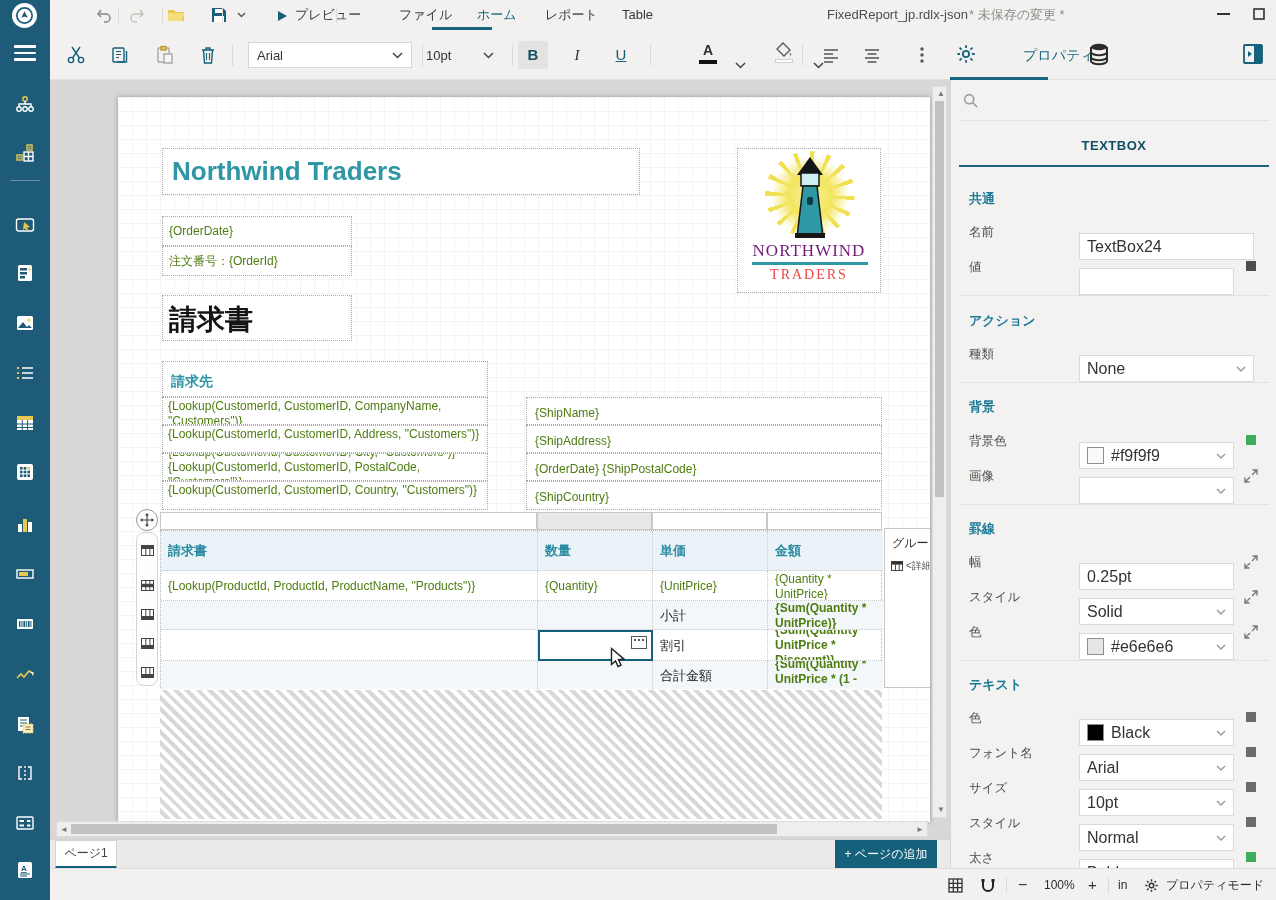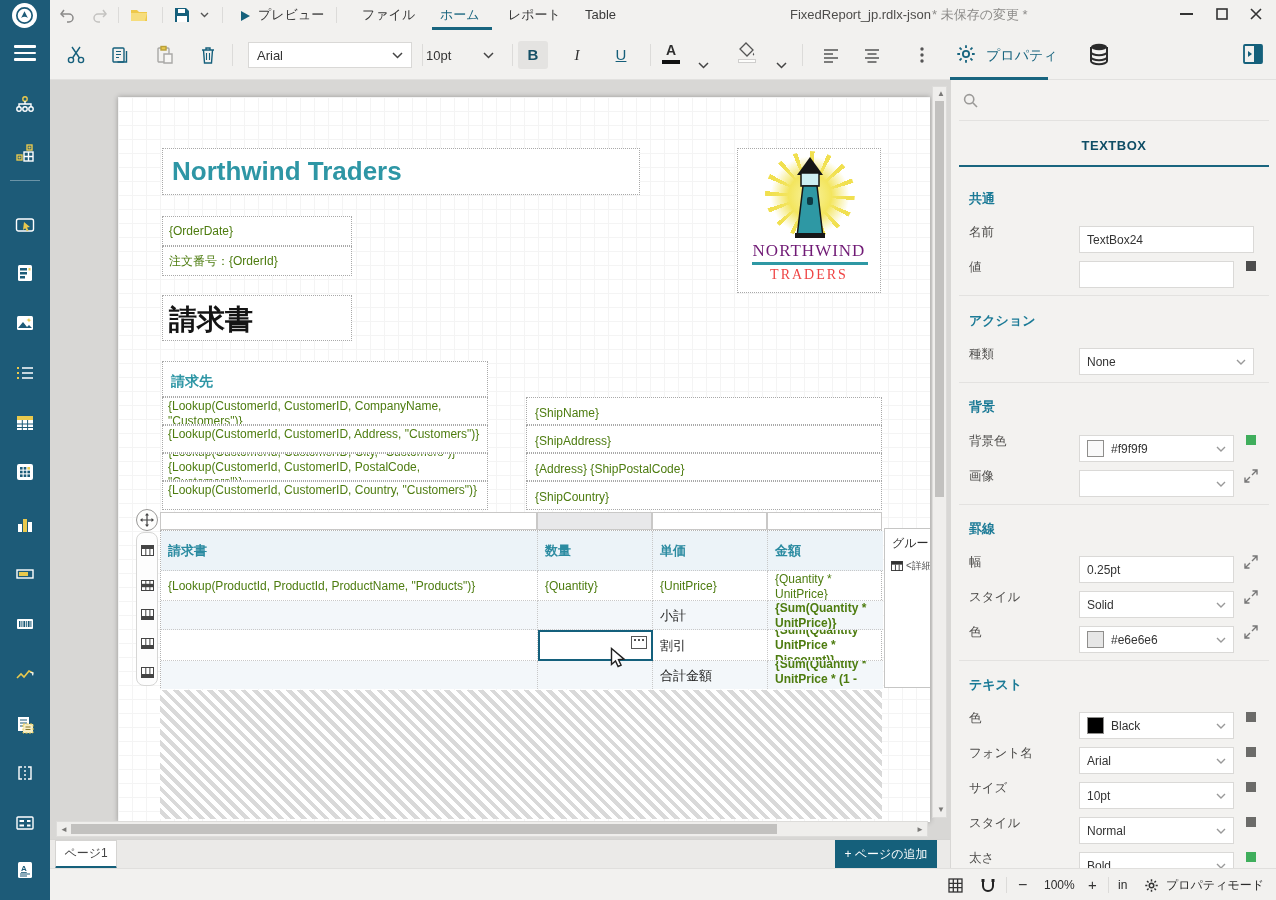--- a/index.html
+++ b/index.html
@@ -10,21 +10,21 @@
   
   #sidebar { position:absolute; left:0; top:0; width:50px; height:900px; background:#1d5b78; z-index:30; }
   .sb-icon { position:absolute; left:15px; width:20px; height:20px; color:#fff; }
   .sb-divider { position:absolute; left:10px; width:30px; border-top:1px solid rgba(255,255,255,.35); }
   #logo-circle { position:absolute; left:12px; top:3px; width:25px; height:25px; border-radius:50%; background:#fff; display:flex; align-items:center; justify-content:center; }
   #hamburger { position:absolute; left:14px; top:45px; width:22px; height:16px; cursor:pointer; }
   #hamburger span { display:block; height:2.5px; background:#fff; margin-bottom:4px; border-radius:1px; }
 
   
   #titlebar { position:absolute; left:50px; top:0; width:1226px; height:30px; background:#f2f1ef; font-size:13px; color:#333; }
-  .tb-item { position:absolute; top:0; height:30px; line-height:30px; }
+  .tb-item { position:absolute; top:0; height:30px; line-height:30px;margin-left:37px; }
   .menu-label { color:#3a3a3a; cursor:pointer; }
   .menu-active { color:#19657f; }
   .tab-underline { position:absolute; height:3px; background:#19657f; bottom:0; }
   .tb-sep { position:absolute; top:7px; width:1px; height:16px; background:#dcdbd9; }
   .muted { color:#8c8b89; }
 
   
   #toolbar { position:absolute; left:50px; top:30px; width:1226px; height:50px; background:#f2f1ef; border-bottom:1px solid #e2e1df; }
   .tool-ic { position:absolute; top:15px; width:20px; height:20px; color:#16607c; }
   .tool-sep { position:absolute; top:14px; width:1px; height:22px; background:#dcdbd9; }
@@ -76,21 +76,21 @@
 
   
   #props { position:absolute; left:950px; top:80px; width:326px; height:788px; background:#f3f2f0; border-left:1px solid #d8d7d5; overflow:hidden; }
   #prop-search { position:absolute; left:28px; top:10px; width:280px; height:24px; border:none; background:transparent; font-size:13px; color:#555; font-family:"Liberation Sans",sans-serif; }
   #prop-search::placeholder { color:#b9b8b6; }
   .p-hr { position:absolute; left:8px; width:310px; border-top:1px solid #e3e2e0; }
   .p-title { position:absolute; left:0; width:326px; text-align:center; font-size:13px; font-weight:bold; color:#0f4e66; letter-spacing:.5px; }
   .p-sec { position:absolute; left:18px; font-size:13px; font-weight:bold; color:#1b7a96; }
   .prow { position:absolute; left:0; width:326px; height:27px; }
   .plabel { position:absolute; left:18px; top:6px; font-size:12.5px; color:#4e4d4b; }
-  .pctrl { position:absolute; left:128px; top:8px; height:27px; background:#fff; border:1px solid #dad9d7; display:flex; align-items:center; padding:0 7px; font-size:12px; color:#333; cursor:pointer; }
+  .pctrl { position:absolute; left:128px; top:15px; height:27px; background:#fff; border:1px solid #dad9d7; display:flex; align-items:center; padding:0 7px; font-size:16px; color:#333; cursor:pointer; }
   .pctrl .chev { margin-left:auto; }
   .sq { position:absolute; top:8px; width:10px; height:10px; border:1px solid #7b7a78; }
   .sq-dark { background:#4d4d4d; border-color:#4d4d4d; }
   .sq-gray { background:#6b6b69; border-color:#6b6b69; }
   .sq-green { background:#3fae5c; border-color:#3fae5c; }
   .swatch { width:17px; height:17px; border:1px solid #8f8e8c; margin-right:7px; flex:none; }
   .expand-ic { position:absolute; top:7px; color:#77767; }
 
   .chev svg { display:block; }
   svg { display:block; }
@@ -482,21 +482,21 @@
       <div class="expr" style="padding:1px 5px">{Lookup(CustomerId, CustomerID, Country, "Customers")}</div>
     </div>
 
     <div class="rbox" style="left:408px;top:300px;width:356px;height:28px">
       <div class="expr" style="padding:8px 0 0 8px">{ShipName}</div>
     </div>
     <div class="rbox" style="left:408px;top:328px;width:356px;height:28px">
       <div class="expr" style="padding:8px 0 0 8px">{ShipAddress}</div>
     </div>
     <div class="rbox" style="left:408px;top:356px;width:356px;height:28px">
-      <div class="expr" style="padding:8px 0 0 8px">{Address} {ShipPostalCode}</div>
+      <div class="expr" style="padding:8px 0 0 8px">{OrderDate} {ShipPostalCode}</div>
     </div>
     <div class="rbox" style="left:408px;top:384px;width:356px;height:29px">
       <div class="expr" style="padding:8px 0 0 8px">{ShipCountry}</div>
     </div>
 
     <div style="position:absolute;left:18px;top:412px;width:22px;height:22px;border:1px solid #9a9998;border-radius:50%;background:#fdfdfc;display:flex;align-items:center;justify-content:center;z-index:6">
       <svg width="14" height="14" viewBox="0 0 14 14" stroke="#444" stroke-width="1.2" fill="#444">
             <path d="M7 1v12M1 7h12" fill="none"></path>
             <path d="M7 0l2 2.5H5zM7 14l2-2.5H5zM0 7l2.5-2v4zM14 7l-2.5-2v4z" stroke="none"></path>
           </svg>

